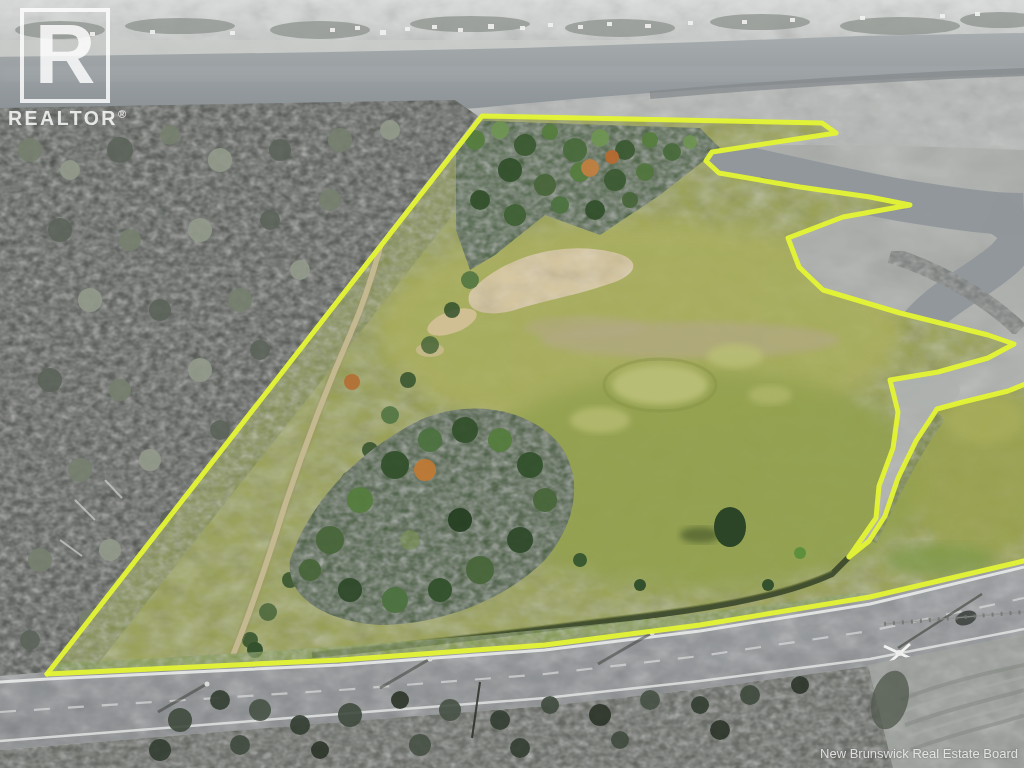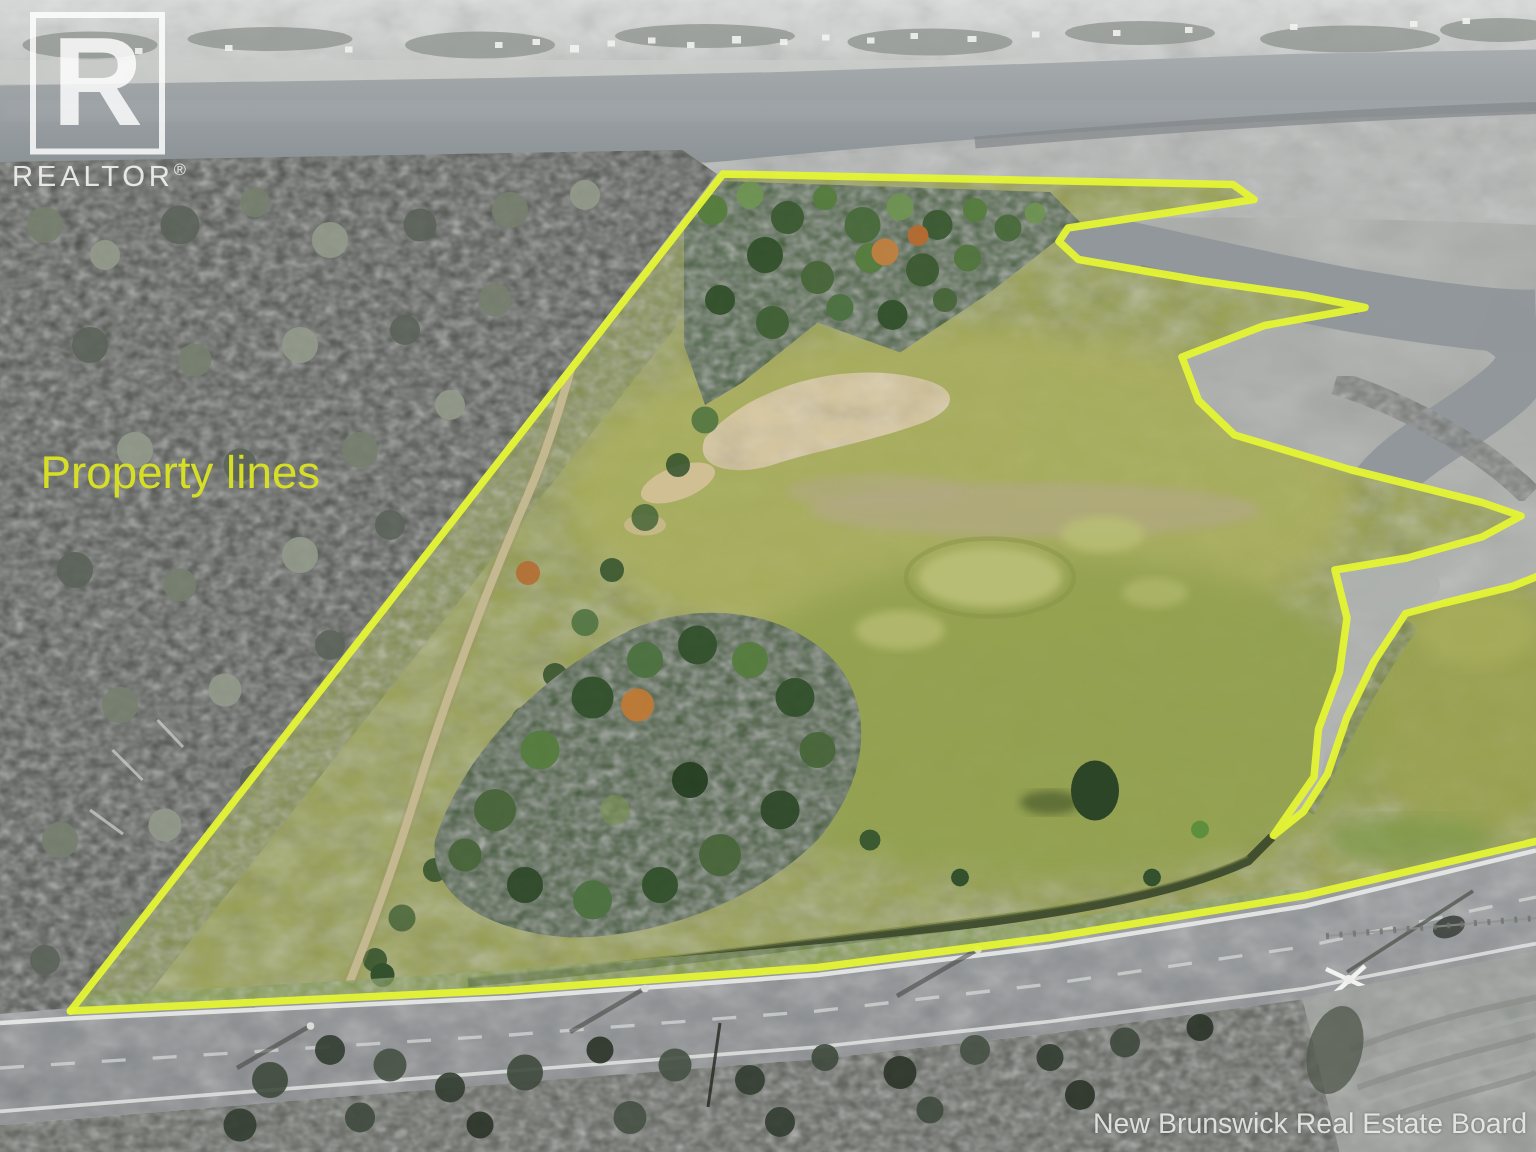--- a/index.html
+++ b/index.html
@@ -12,30 +12,30 @@
              stroke-linecap:round;opacity:.95;}
 
   
   #realtor-logo{position:absolute;left:8px;top:8px;color:rgba(255,255,255,.82);}
   #realtor-logo .r-frame{margin-left:12px;width:82px;height:87px;
       border:4px solid rgba(255,255,255,.82);display:flex;align-items:center;
       justify-content:center;}
   #realtor-logo .r-letter{font-size:84px;font-weight:bold;line-height:84px;
       transform:translateY(-2px);}
   #realtor-logo .r-word{margin-top:4px;font-size:19.5px;letter-spacing:2.5px;
-      font-weight:400;white-space:nowrap;}
+      font-weight:700;white-space:nowrap;}
   #realtor-logo .r-reg{font-size:11px;vertical-align:super;letter-spacing:0;}
 
   
   #disclaimer{position:absolute;left:27px;top:296px;color:#d6df26;
       font-size:30.5px;line-height:38px;font-weight:400;}
 
   
   #watermark{position:absolute;right:6px;bottom:7px;color:rgba(255,255,255,.78);
-      font-size:19px;text-shadow:0 0 2px rgba(40,40,40,.45);}
+      font-size:13px;text-shadow:0 0 2px rgba(40,40,40,.45);}
 </style>
 </head>
 <body>
 
 <div id="stage">
 
 <svg id="photo-svg" viewBox="0 0 1024 768" xmlns="http://www.w3.org/2000/svg">
   <defs>
     <linearGradient id="waterG" x1="0" y1="0" x2="0" y2="1">
       <stop offset="0" stop-color="#a7acae"></stop>
@@ -359,18 +359,17 @@
 </svg>
 
 <div id="realtor-logo">
   <div class="r-frame">
     <span class="r-letter">R</span>
   </div>
   <div class="r-word"><span>REALTOR</span><span class="r-reg">®</span></div>
 </div>
 
 <div id="disclaimer">
-  <div>Property lines</div>
 </div>
 
 <div id="watermark">New Brunswick Real Estate Board</div>
 
 </div>
 
 </body></html>

